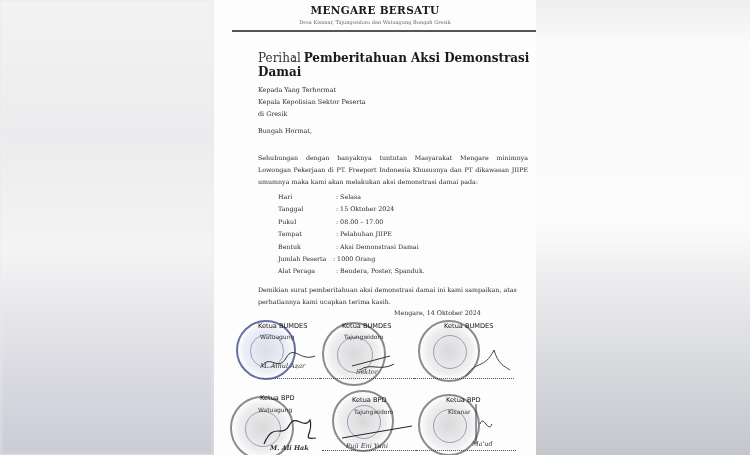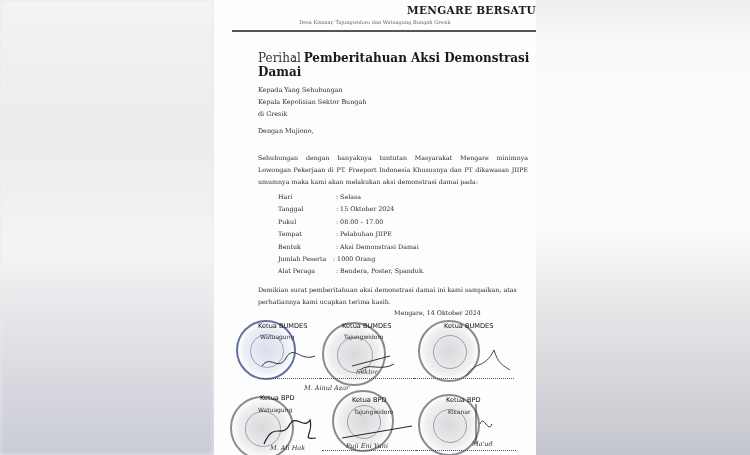--- a/index.html
+++ b/index.html
@@ -16,21 +16,21 @@
     .bg-right {
       position:absolute; left:536px; top:0; width:214px; height:455px;
       background: linear-gradient(180deg,#eeeeef 0%,#fafafa 10%,#fbfbfb 50%,#ececee 62%,#dedfe2 75%,#c4c6cd 100%);
     }
     .paper {
       position:absolute; left:214px; top:0; width:322px; height:455px;
       background:#fdfdfd;
       color:#222;
     }
     .title {
-      position:absolute; left:0; right:0; top:4px; text-align:right;
+      position:absolute; left:0; right:0; top:4px; text-align:center;
       font-size:10.5px; font-weight:bold; letter-spacing:0.3px; color:#1c1c1c;
     }
     .subtitle {
       position:absolute; left:0; right:0; top:19px; text-align:center;
       font-size:5px; color:#666;
     }
     .rule {
       position:absolute; left:18px; right:0; top:30px; height:2px; background:#555;
     }
     .perihal { position:absolute; left:44px; top:51px; font-size:12px; }
@@ -68,25 +68,25 @@
   <div class="title">MENGARE BERSATU</div>
   <div class="subtitle">Desa Kisanar, Tajungwidoro dan Watuagung Bungah Gresik</div>
   <div class="rule"></div>
 
   <div class="perihal">
     <span class="lbl">Perihal</span>
     <span class="colon">:</span>
     <span class="val">Pemberitahuan Aksi Demonstrasi Damai</span>
   </div>
 
-  <div class="line" style="top:86px">Kepada Yang Sehubungan</div>
-  <div class="line" style="top:98px">Kepala Kepolisian Sektor Bungah</div>
+  <div class="line" style="top:86px">Kepada Yang Terhormat</div>
+  <div class="line" style="top:98px">Kepala Kepolisian Sektor Peserta</div>
   <div class="line" style="top:110px">di Gresik</div>
 
-  <div class="line" style="top:127px">Dengan Mujiono,</div>
+  <div class="line" style="top:127px">Bungah Hormat,</div>
 
   <div class="para" style="top:152px">Sehubungan dengan banyaknya tuntutan Masyarakat Mengare minimnya Lowongan Pekerjaan di PT. Freeport Indonesia Khususnya dan PT dikawasan JIIPE umumnya maka kami akan melakukan aksi demonstrasi damai pada:</div>
 
   <div class="details">
     <div class="drow"><span class="k">Hari</span><span>: Selasa</span></div>
     <div class="drow"><span class="k">Tanggal</span><span>: 15 Oktober 2024</span></div>
     <div class="drow"><span class="k">Pukul</span><span>: 08.00 – 17.00</span></div>
     <div class="drow"><span class="k">Tempat</span><span>: Pelabuhan JIIPE</span></div>
     <div class="drow"><span class="k">Bentuk</span><span>: Aksi Demonstrasi Damai</span></div>
     <div class="drow"><span class="k" style="width:55px">Jumlah Peserta</span><span>: 1000 Orang</span></div>
@@ -98,21 +98,21 @@
 
   <div class="sig" style="left:16px; top:318px;">
     <div class="stamp" style="left:6px; top:2px; width:56px; height:56px;">
         <div class="inner"></div>
       </div>
     <div class="sig-role" style="left:28px; top:4px;">Ketua BUMDES</div>
     <div class="sig-place" style="left:30px; top:15px;">Watuagung</div>
     <svg class="scrawl" style="left:30px; top:30px;" width="60" height="26">
         <path d="M2 18 C10 6, 18 24, 26 10 S 40 14, 55 8" stroke="#333" stroke-width="1" fill="none"></path>
       </svg>
-    <div class="sig-name" style="left:30px; top:66px;margin-left:44px;">M. Ainul Azar</div>
+    <div class="sig-name" style="left:30px; top:44px;">M. Ainul Azar</div>
     <div class="dots" style="left:28px; top:60px; width:70px;"></div>
   </div>
 
   <div class="sig" style="left:106px; top:318px;">
     <div class="stamp grey" style="left:2px; top:4px; width:60px; height:60px;">
         <div class="inner"></div>
       </div>
     <div class="sig-role" style="left:22px; top:4px;">Ketua BUMDES</div>
     <div class="sig-place" style="left:24px; top:15px;">Tajungwidoro</div>
     <svg class="scrawl" style="left:30px; top:34px;" width="60" height="22">
@@ -135,21 +135,21 @@
 
   <div class="sig" style="left:16px; top:390px;">
     <div class="stamp grey" style="left:0px; top:6px; width:60px; height:60px;">
         <div class="inner"></div>
       </div>
     <div class="sig-role" style="left:30px; top:4px;">Ketua BPD</div>
     <div class="sig-place" style="left:28px; top:16px;">Watuagung</div>
     <svg class="scrawl" style="left:30px; top:20px;" width="60" height="40">
         <path d="M4 34 C14 10, 22 30, 30 14 C36 4, 44 20, 50 10 C54 24, 40 30, 56 28" stroke="#222" stroke-width="1.2" fill="none"></path>
       </svg>
-    <div class="sig-name" style="left:40px; top:54px;">M. Ali Hak</div>
+    <div class="sig-name" style="left:40px; top:54px;font-weight:bold;">M. Ali Hak</div>
   </div>
 
   <div class="sig" style="left:108px; top:390px;">
     <div class="stamp grey" style="left:10px; top:0px; width:58px; height:58px;">
         <div class="inner"></div>
       </div>
     <div class="sig-role" style="left:30px; top:6px;">Ketua BPD</div>
     <div class="sig-place" style="left:32px; top:18px;">Tajungwidoro</div>
     <svg class="scrawl" style="left:20px; top:34px;" width="80" height="20">
         <path d="M0 14 L70 2" stroke="#222" stroke-width="1" fill="none"></path>

